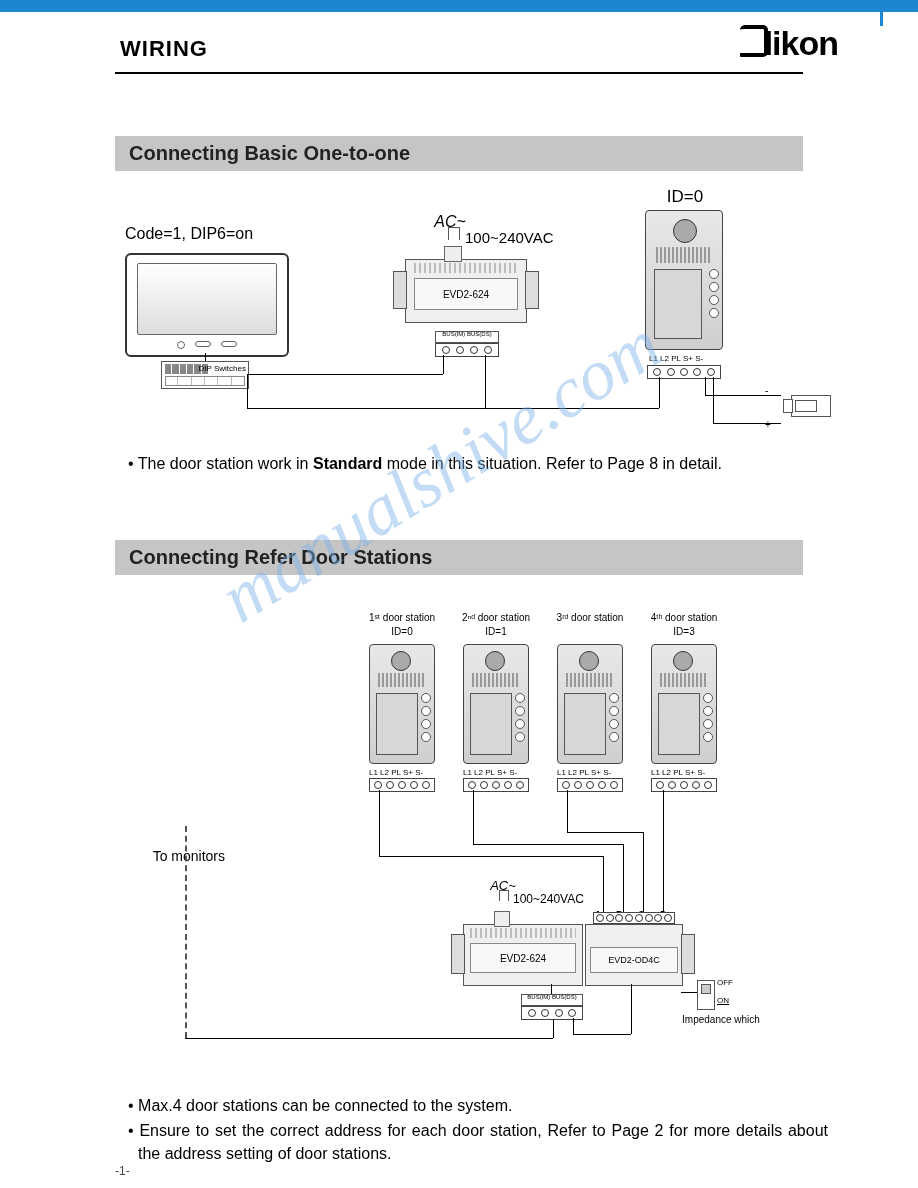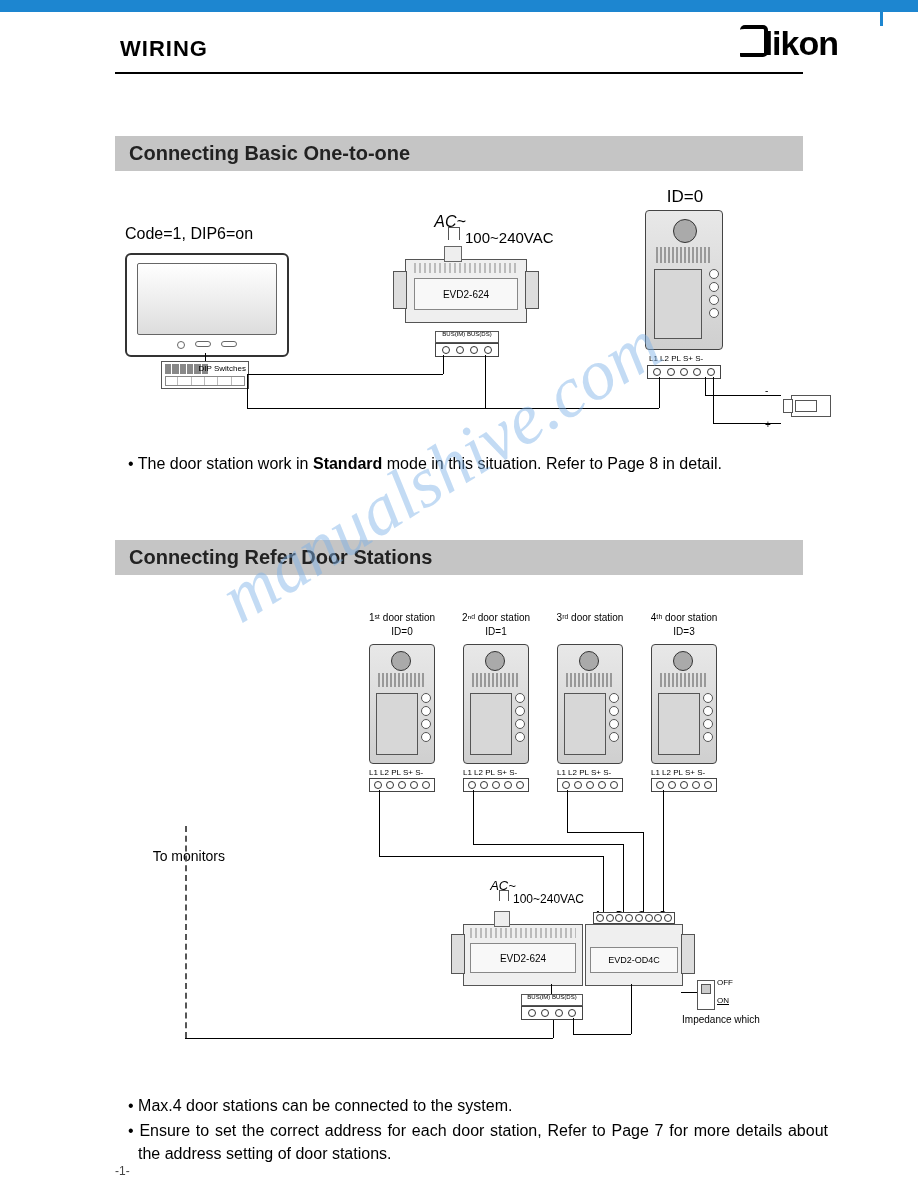--- a/index.html
+++ b/index.html
@@ -317,19 +317,19 @@
       <div style="position:absolute;top:3px;left:3px;width:8px;height:8px;border:1px solid #555;background:#ccc;"></div>
     </div>
     <div class="lbl tiny" style="top:382px;left:602px;width:30px;text-align:left;">OFF</div>
     <div class="lbl tiny" style="top:400px;left:602px;width:30px;text-align:left;text-decoration:underline;">ON</div>
     <div class="lbl sm" style="top:418px;left:566px;width:80px;">Impedance which</div>
     <div class="wire wire-h" style="top:396px;left:566px;width:16px;"></div>
   </div>
 
   <div id="bul2" class="bullets">
     <p><span>Max.4 door stations can be connected to the system.</span></p>
-    <p style="text-align:justify;"><span>Ensure to set the correct address for each door station, Refer to Page 7 for more details about the address setting of door stations.</span></p>
+    <p style="text-align:justify;"><span>Ensure to set the correct address for each door station, Refer to Page 2 for more details about the address setting of door stations.</span></p>
   </div>
 
   <div class="pgnum">-1-</div>
 
   <div class="watermark">manualshive.com</div>
 </div>
 
 </body></html>

